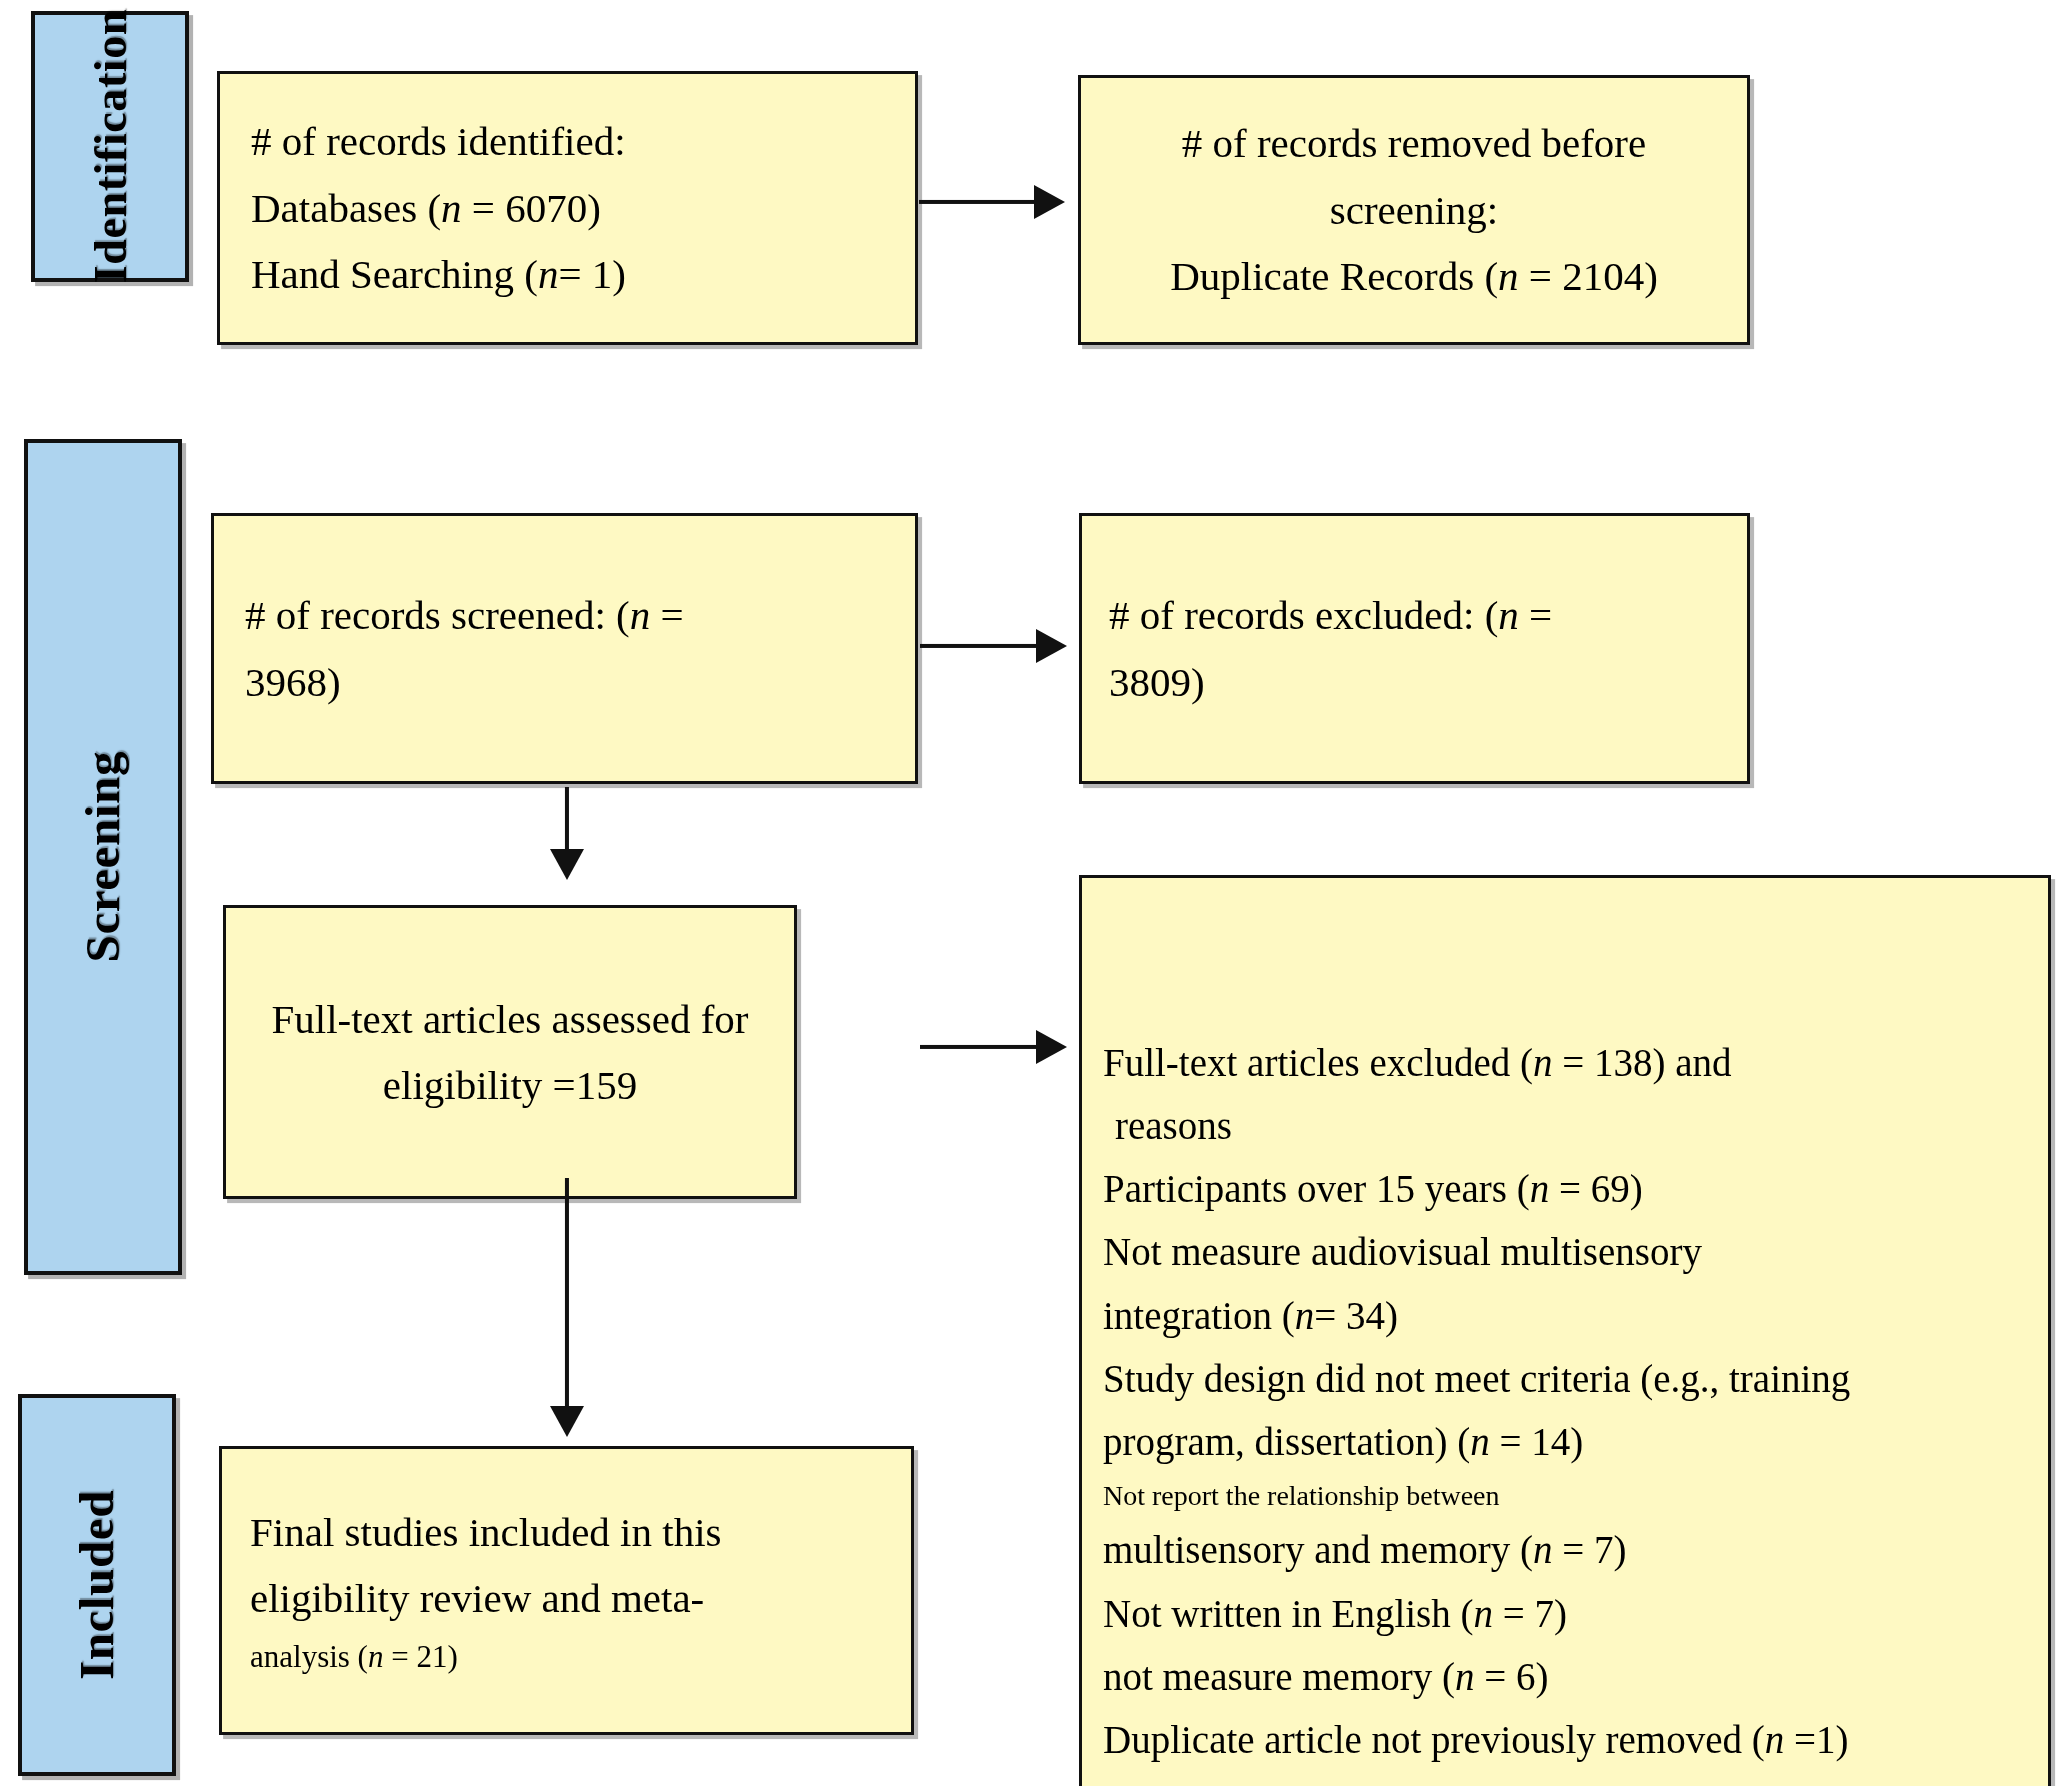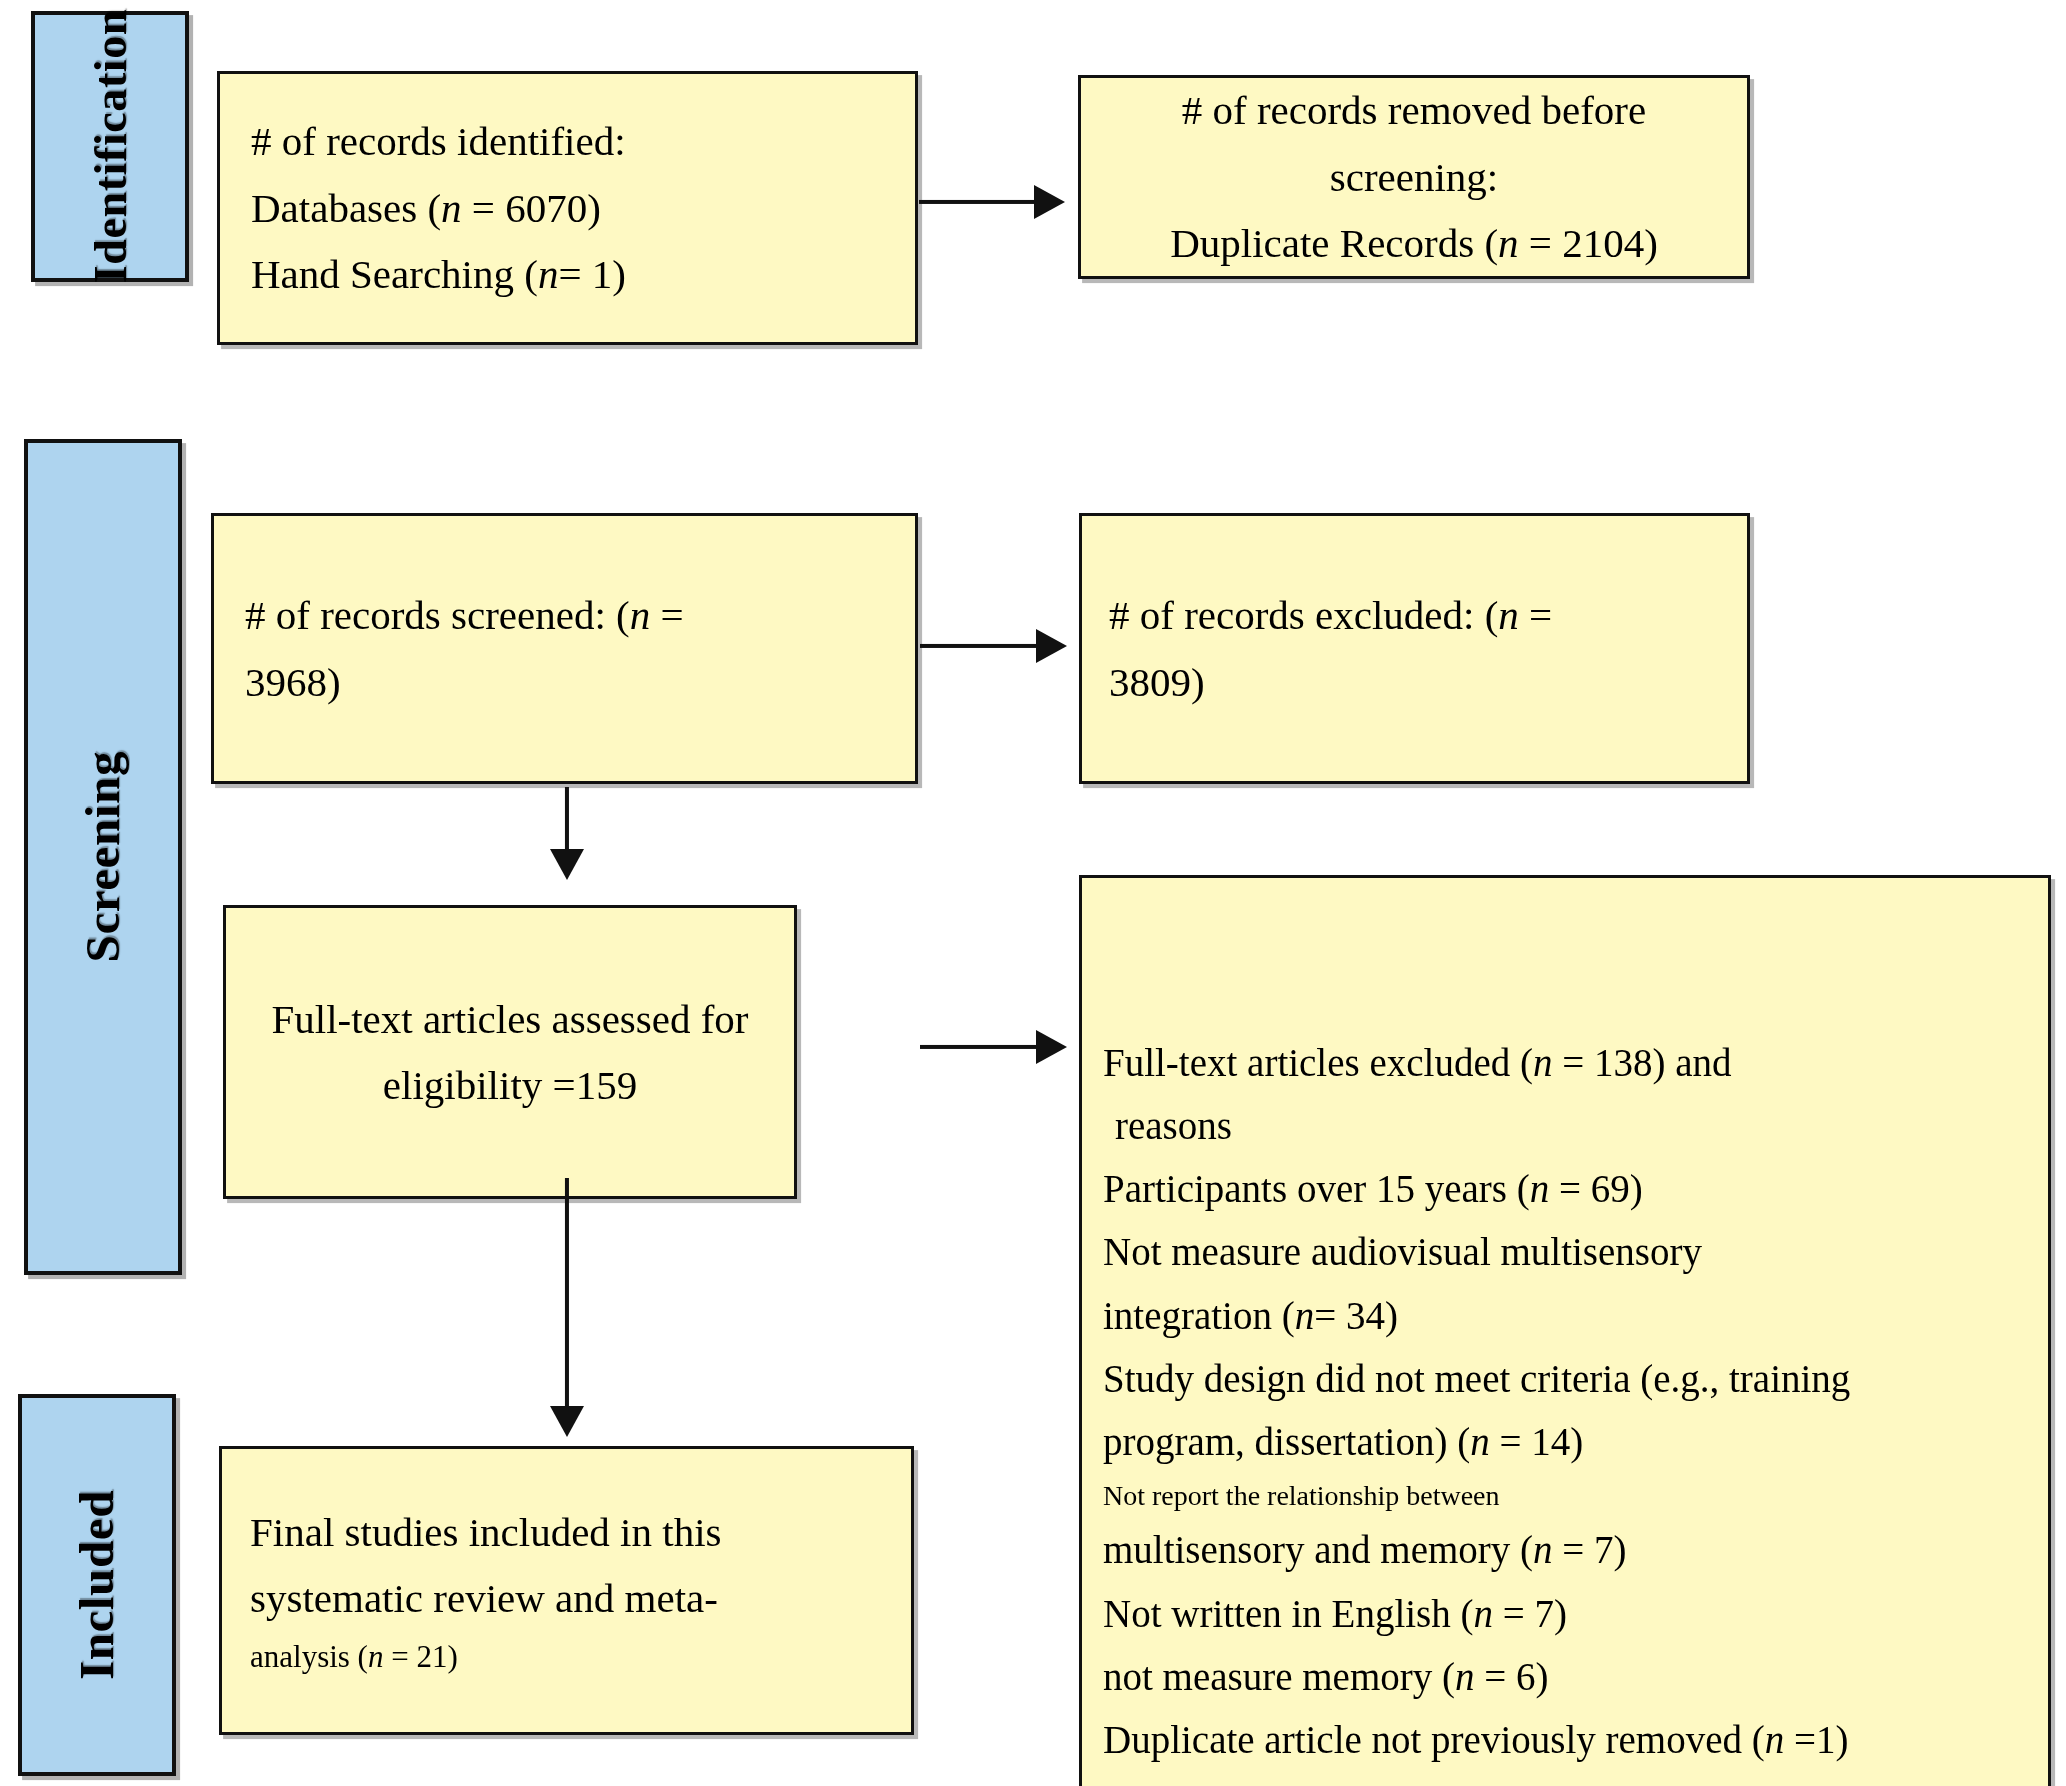--- a/index.html
+++ b/index.html
@@ -119,21 +119,21 @@
     <span class="line" style="font-size:41px;"># of records identified:</span>
     <span class="line" style="font-size:41px;">Databases (<span class="nvar">n</span> = 6070)</span>
     <span class="line" style="font-size:41px;">Hand Searching (<span class="nvar">n</span>= 1)</span>
   </div>
 
   <div class="h-arrow" style="left:919px; top:183px; width:146px; height:37px;">
     <span class="shaft" style="width:118px;"></span>
     <span class="head"></span>
   </div>
 
-  <div class="pbox center-text" style="left:1078px; top:75px; width:672px; height:204px; padding:0 23.6px;">
+  <div class="pbox center-text" style="left:1078px; top:75px; width:672px; height:270px; padding:0 23.6px;">
     <span class="line" style="font-size:41px;"># of records removed before</span>
     <span class="line" style="font-size:41px;">screening:</span>
     <span class="line" style="font-size:41px;">Duplicate Records (<span class="nvar">n</span> = 2104)</span>
   </div>
 
   <div class="pbox left-text" style="left:211px; top:513px; width:707px; height:271px; padding:0 31px;">
     <span class="line" style="font-size:41px;"># of records screened: (<span class="nvar">n</span> =</span>
     <span class="line" style="font-size:41px;">3968)</span>
   </div>
 
@@ -177,18 +177,18 @@
     <span class="line" style="font-size:39px;">Duplicate article not previously removed (<span class="nvar">n</span> =1)</span>
   </div>
 
   <div class="v-arrow" style="left:548px; top:1178px; width:37px; height:259px;">
     <span class="shaft" style="height:232px;"></span>
     <span class="head"></span>
   </div>
 
   <div class="pbox left-text" style="left:219px; top:1446px; width:695px; height:289px; padding:0 28px;">
     <span class="line" style="font-size:41px;">Final studies included in this</span>
-    <span class="line" style="font-size:41px;">systematic review and meta-</span>
+    <span class="line" style="font-size:41px;">eligibility review and meta-</span>
     <span class="line" style="font-size:31px;">analysis (<span class="nvar">n</span> = 21)</span>
   </div>
 
 </div>
 
 
 </body></html>

